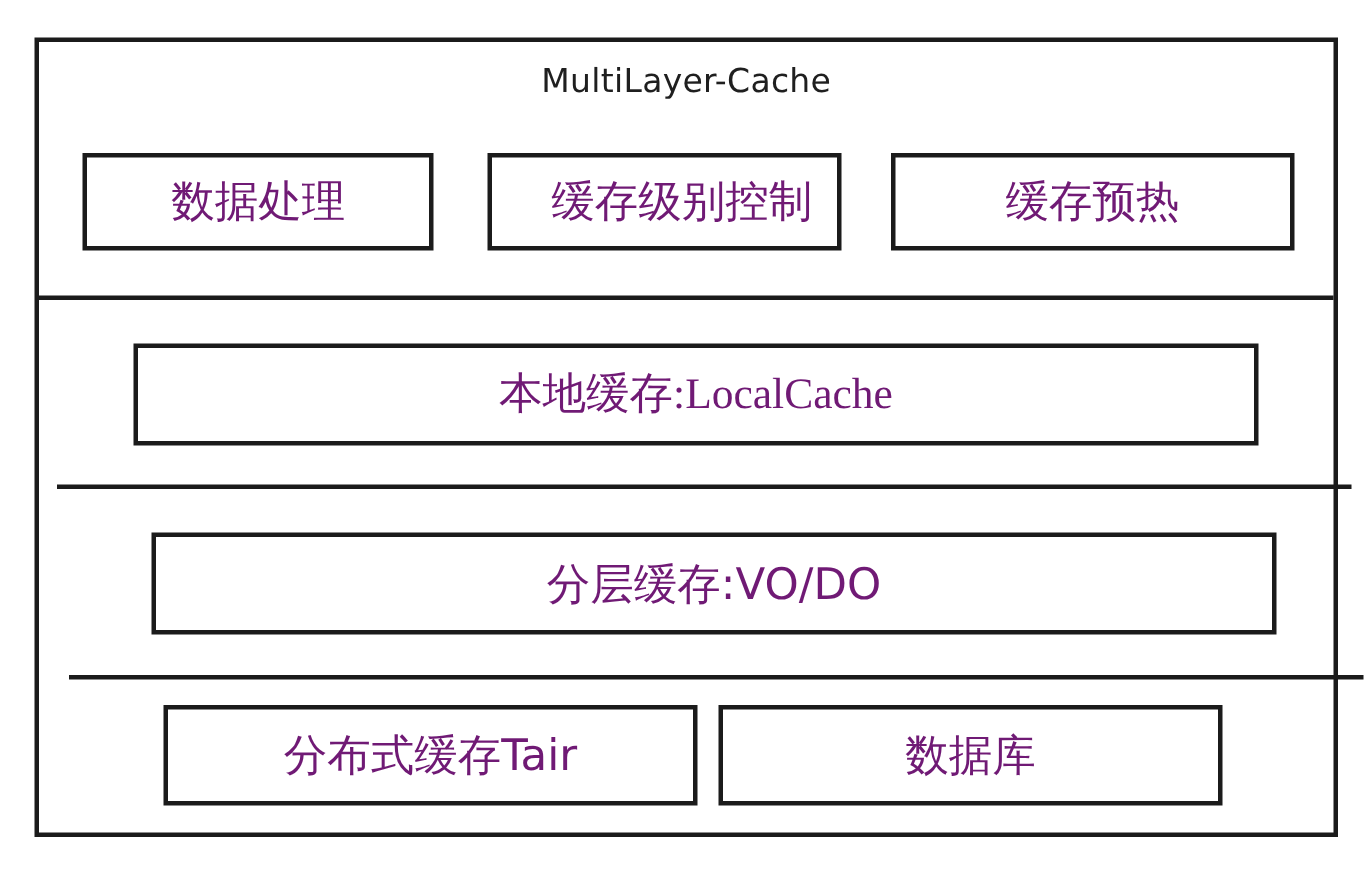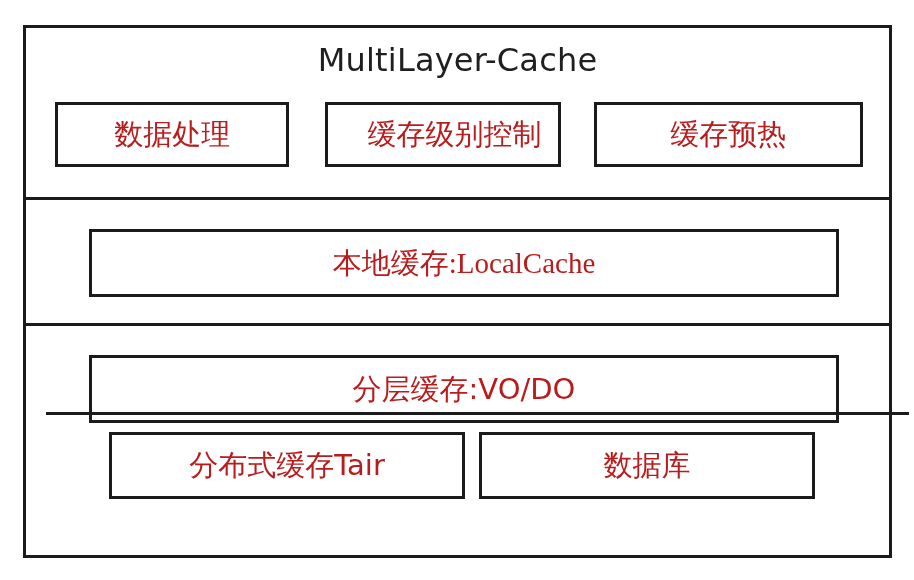--- a/index.html
+++ b/index.html
@@ -40,31 +40,31 @@
     position: relative;
     box-sizing: border-box;
     width: 100%;
   }
   .band + .band {
     border-top: 3px solid #1b1b1b;
   }
 
   .band-application { height: 169px; }
   .band-local       { height: 126px; font-family: Liberation Serif, serif; }
-  .band-tiered      { height: 89px; }
+  .band-tiered      { height: 127px; margin-left: 12px; }
   .band-backing     { height: 105px; margin-left: 20px; }
 
   
   .band-title {
     position: absolute;
     left: 0;
     right: 0;
     top: 16px;
     text-align: center;
-    font-size: 32px;
+    font-size: 22px;
     letter-spacing: 0.2px;
     color: #1f1f1f;
     line-height: 1;
     white-space: nowrap;
   }
 
   
   .box-row {
     position: absolute;
     display: flex;
@@ -73,21 +73,21 @@
 
   .node-box {
     box-sizing: border-box;
     border: 3px solid #1b1b1b;
     background: #ffffff;
     display: flex;
     align-items: center;
     justify-content: center;
     text-align: center;
     font-size: 29px;
-    color: #b91c1c;
+    color: #701a75;
     line-height: 1;
     white-space: nowrap;
     overflow: hidden;
   }
 
   
   .row-features {
     left: 29px;
     top: 74px;
     width: 808px;

